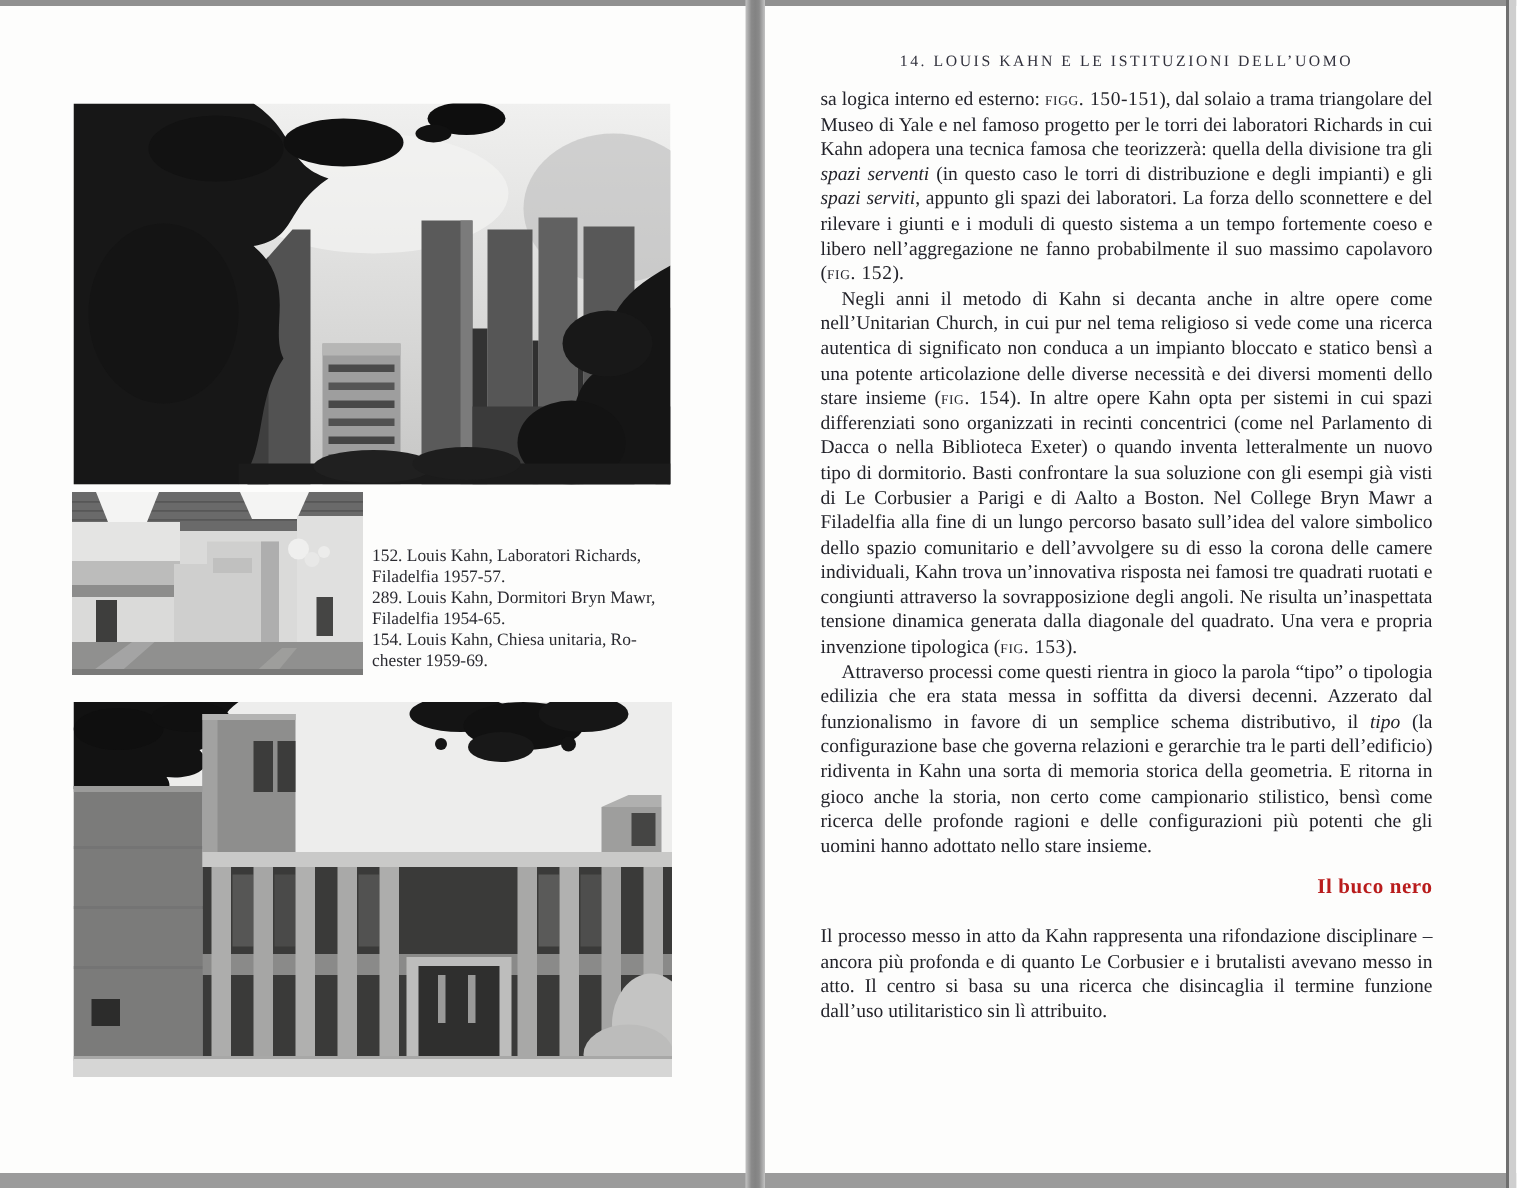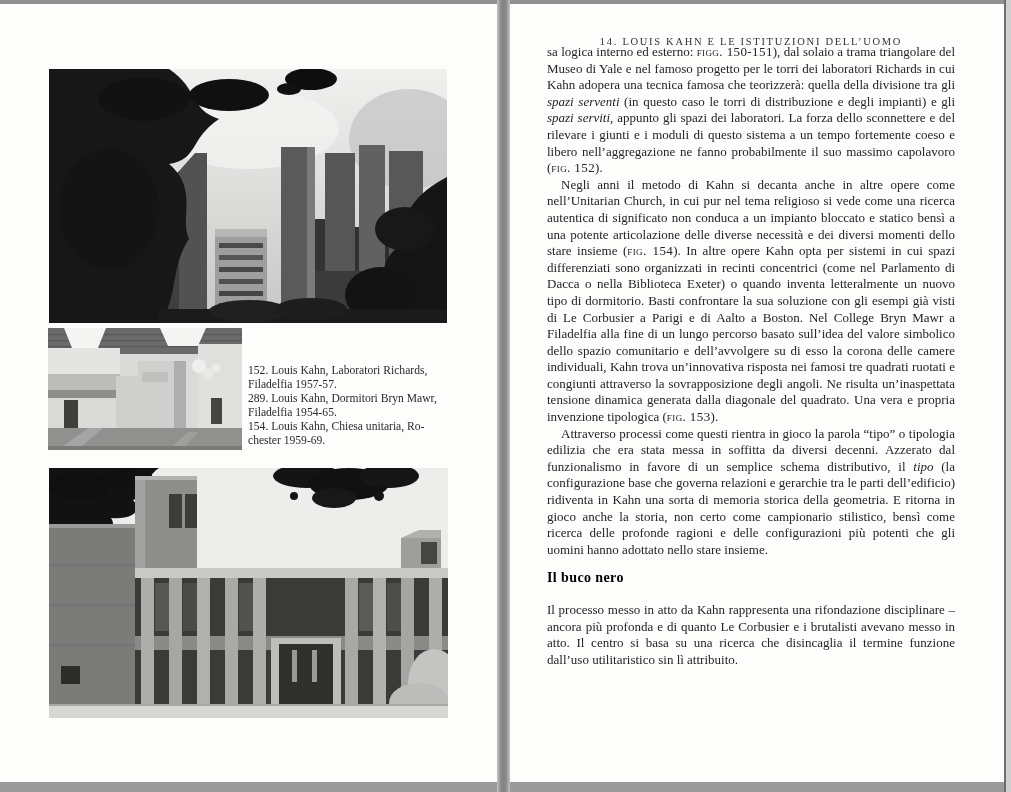--- a/index.html
+++ b/index.html
@@ -19,26 +19,26 @@
           font-size:10.5px;letter-spacing:1.7px;color:#31313c;white-space:nowrap;}
   .page.right .running-header{left:36px;width:408px;right:auto;}
   .photo{position:absolute;display:block;}
   .photo svg{display:block;width:100%;height:100%;}
   .captions{position:absolute;left:248px;top:364px;width:228px;
           font-size:11.6px;line-height:13.9px;color:#2a2a30;}
   .caption-line{white-space:nowrap;}
   .pagenum{position:absolute;top:796px;left:0;right:0;text-align:center;
           font-size:13px;letter-spacing:1px;color:#be185d;}
   .page.right .pagenum{left:36px;width:408px;right:auto;}
-  .text-column{position:absolute;left:36px;top:44px;width:408px;
+  .text-column{position:absolute;left:36px;top:58px;width:408px;
           font-size:13px;line-height:16.6px;text-align:justify;color:#23232a;}
   .body-par{margin:0;}
   .body-par.indent{text-indent:14px;}
-  .section-heading{margin:12px 0 15px 0;text-align:left;font-size:14px;
-          letter-spacing:0.4px;color:#000000;}
+  .section-heading{margin:12px 0 15px 0;text-align:right;font-size:14px;
+          letter-spacing:0.4px;color:#b91c1c;}
   .i{font-style:italic;}
   .sc{font-variant:small-caps;letter-spacing:0.4px;}
 </style>
 </head>
 <body>
 
 <div class="screen">
 
   <div class="band top"></div>
   <div class="band bottom"></div>

